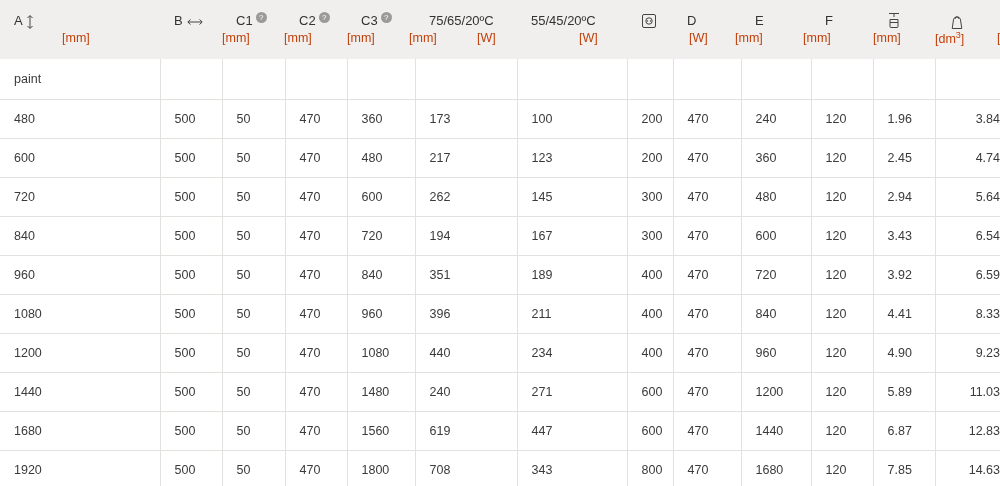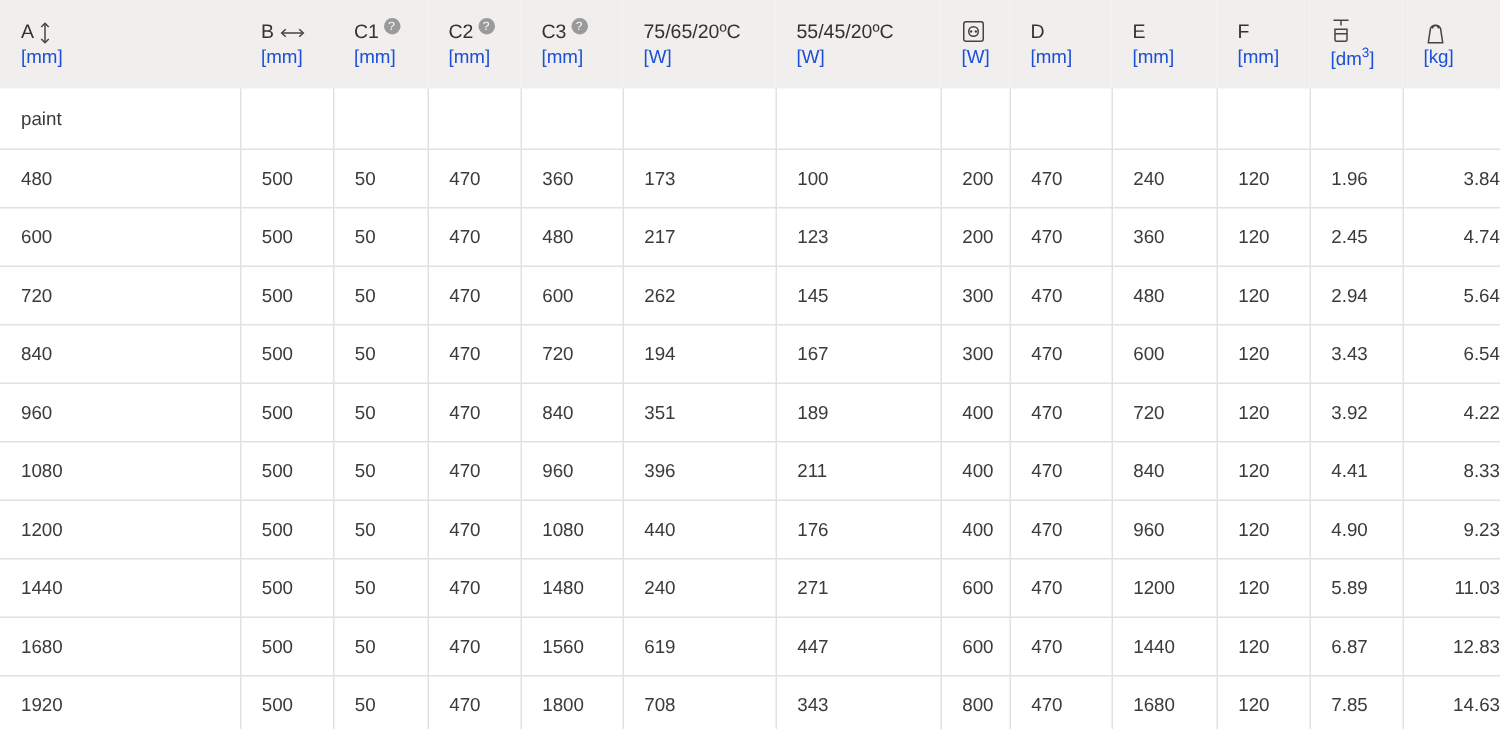--- a/index.html
+++ b/index.html
@@ -42,21 +42,22 @@
   .hdr-line2 {
     display: block;
     white-space: nowrap;
   }
   .hdr-letter {
     font-size: 13px;
     color: #333;
   }
   .unit {
     font-size: 12.5px;
-    color: #1d4ed8;
+    color: #c2410c;
+    margin-left: 48px;
   }
   .sup {
     font-size: 9px;
     vertical-align: super;
   }
   
   .help-badge {
     display: inline-block;
     width: 11px;
     height: 11px;
@@ -287,21 +288,21 @@
           <td>50</td>
           <td>470</td>
           <td>840</td>
           <td>351</td>
           <td>189</td>
           <td>400</td>
           <td>470</td>
           <td>720</td>
           <td>120</td>
           <td>3.92</td>
-          <td>4.22</td>
+          <td>6.59</td>
         </tr>
         <tr>
           <td>1080</td>
           <td>500</td>
           <td>50</td>
           <td>470</td>
           <td>960</td>
           <td>396</td>
           <td>211</td>
           <td>400</td>
@@ -311,21 +312,21 @@
           <td>4.41</td>
           <td>8.33</td>
         </tr>
         <tr>
           <td>1200</td>
           <td>500</td>
           <td>50</td>
           <td>470</td>
           <td>1080</td>
           <td>440</td>
-          <td>176</td>
+          <td>234</td>
           <td>400</td>
           <td>470</td>
           <td>960</td>
           <td>120</td>
           <td>4.90</td>
           <td>9.23</td>
         </tr>
         <tr>
           <td>1440</td>
           <td>500</td>

